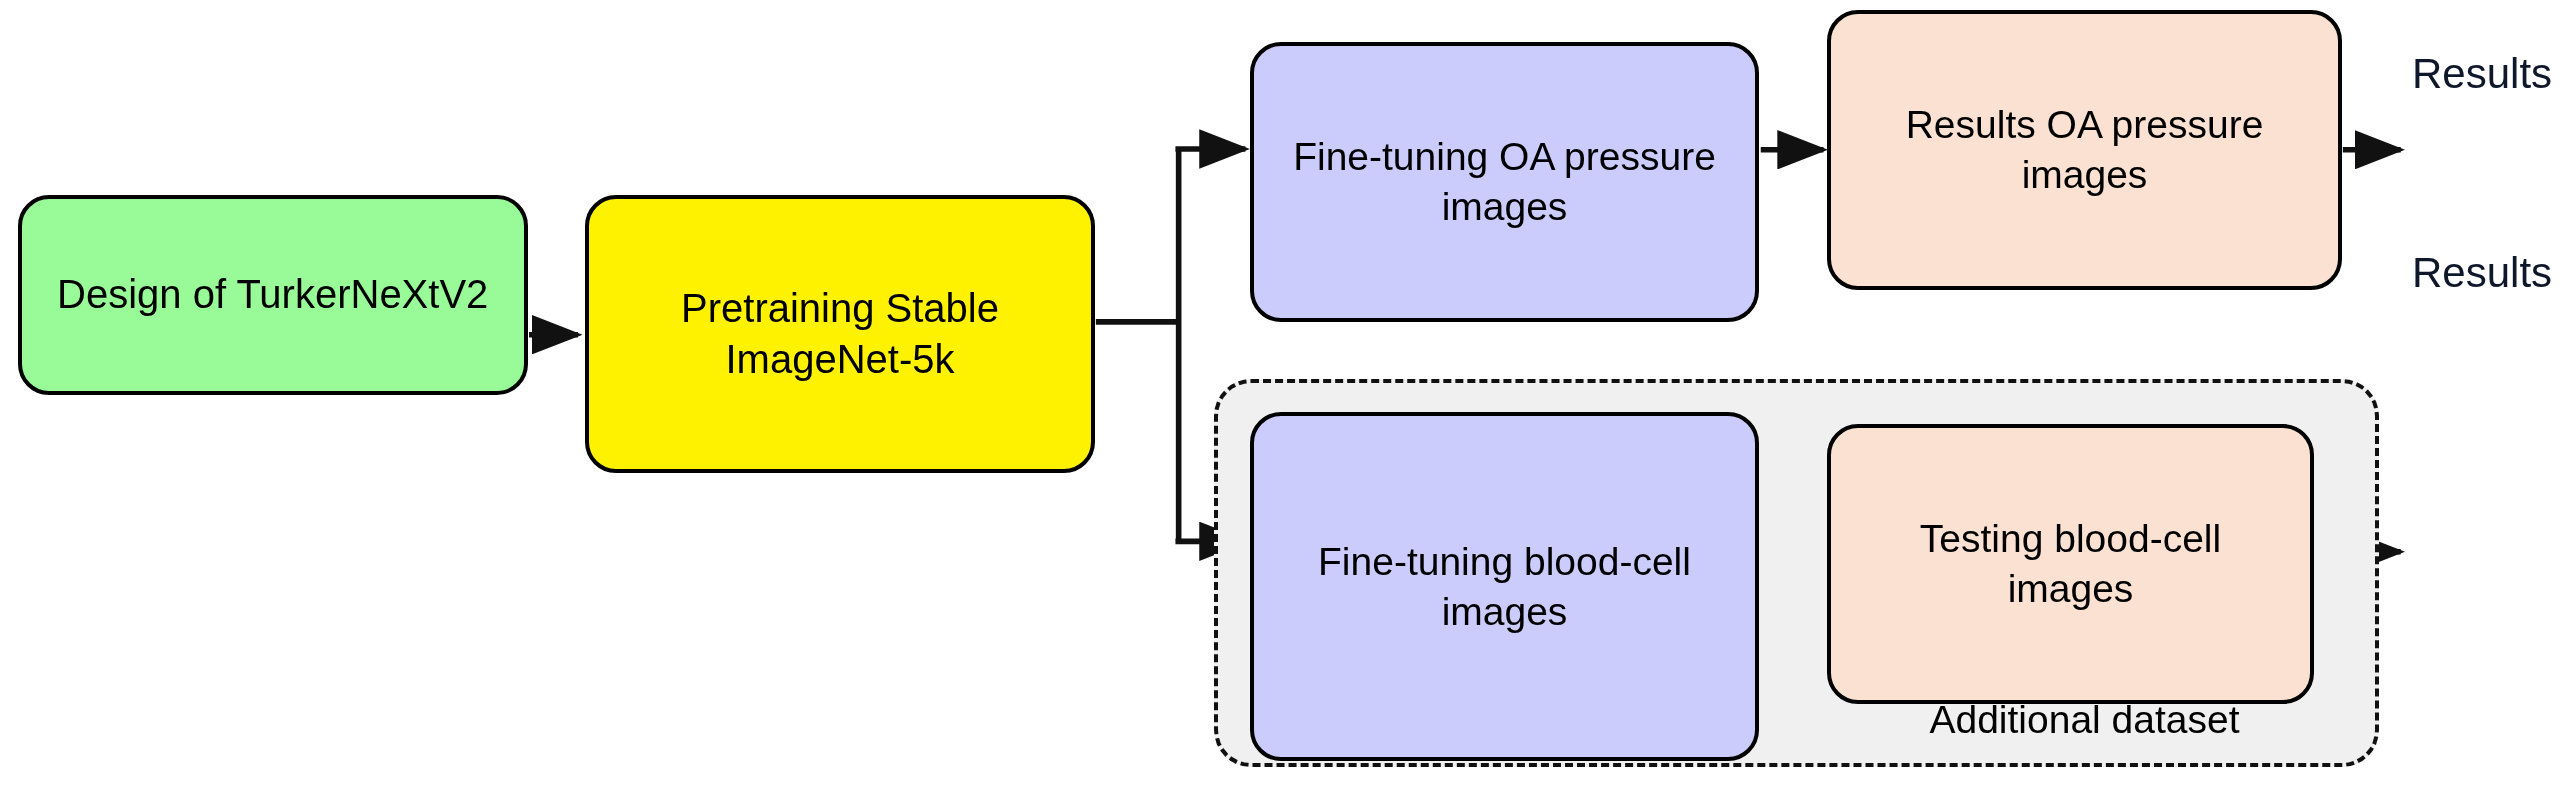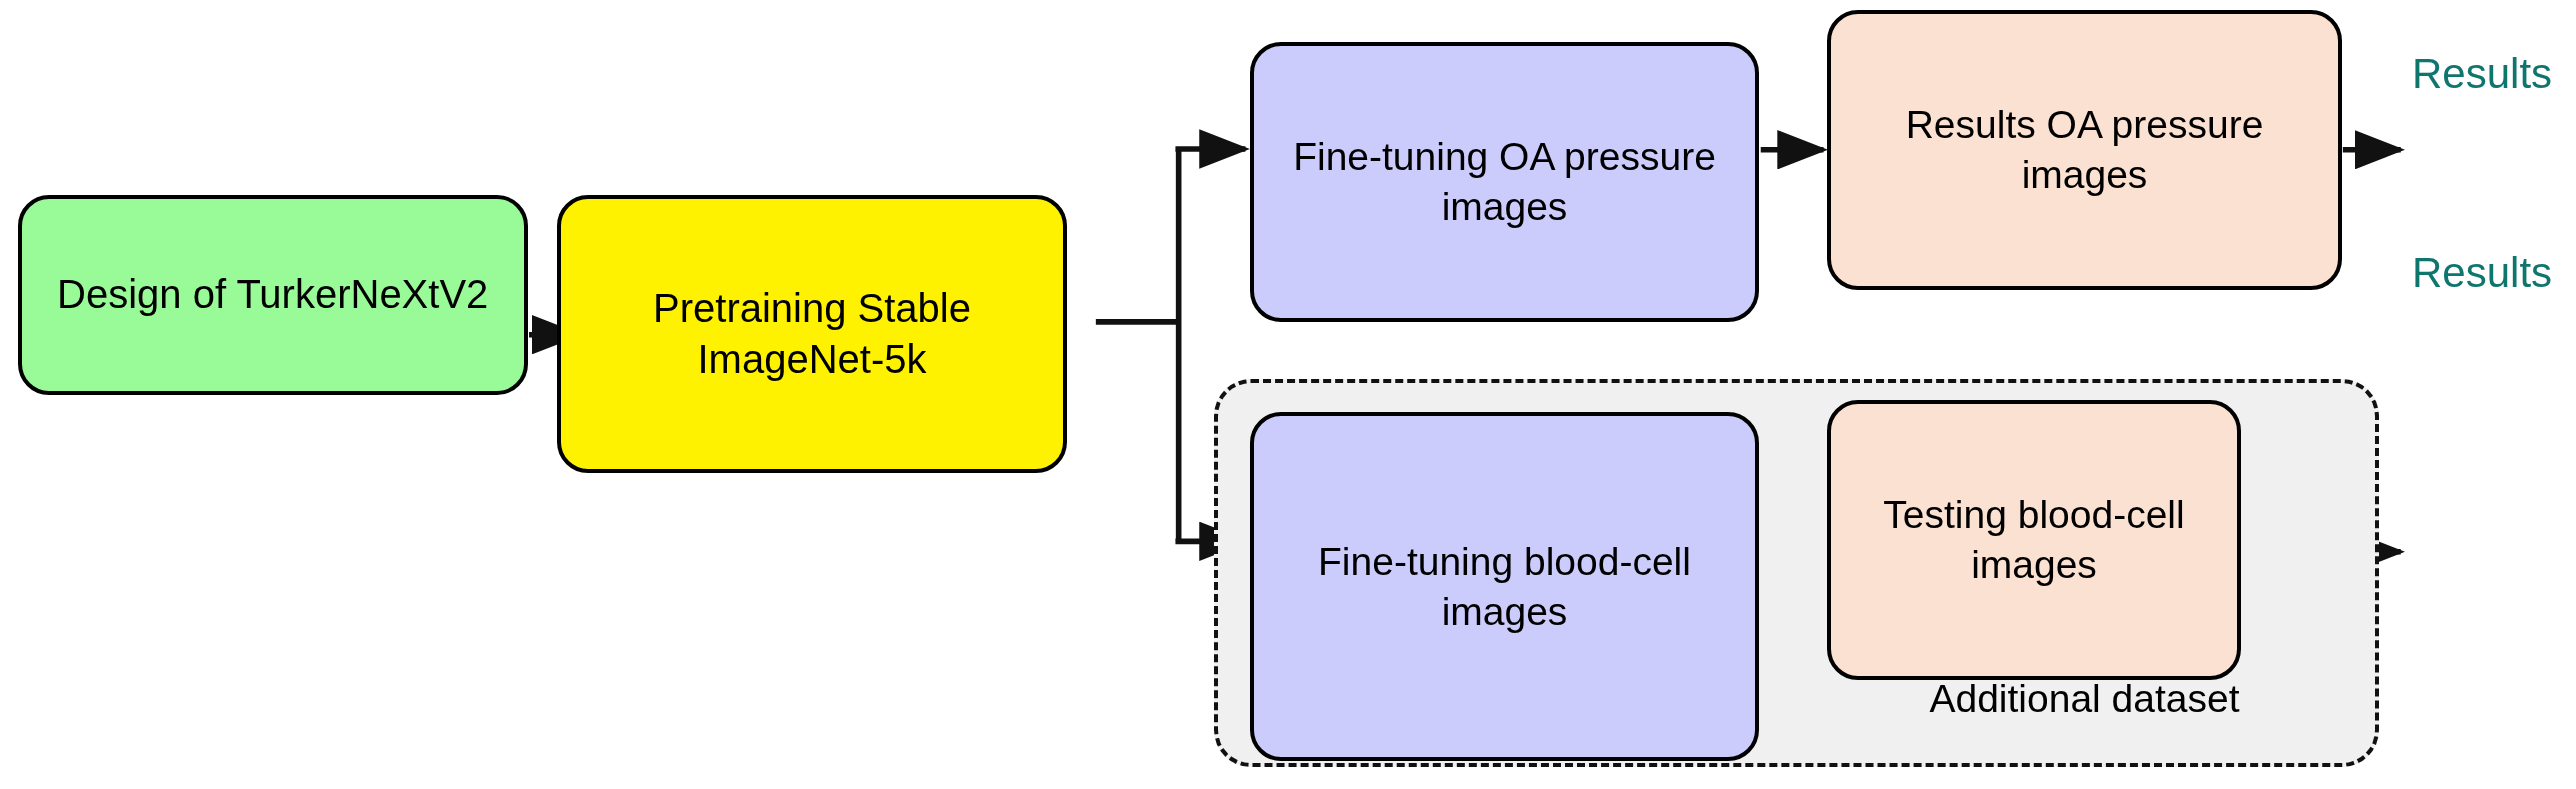--- a/index.html
+++ b/index.html
@@ -47,21 +47,21 @@
   }
   #node-design {
     left: 17.7px;
     top: 195px;
     width: 510px;
     height: 200px;
     background: #98fb98;
     font-size: 40px;
   }
   #node-pretraining {
-    left: 557px;
+    left: 585px;
     top: 195px;
     width: 510px;
     height: 278px;
     background: #fff200;
     font-size: 40px;
   }
   #node-finetune-oa {
     left: 1250px;
     top: 9.6px;
     width: 509px;
@@ -88,53 +88,53 @@
   #node-finetune-blood {
     left: 1250px;
     top: 412px;
     width: 509px;
     height: 349px;
     background: #ccccfc;
     font-size: 39px;
   }
   #node-testing-blood {
     left: 1827px;
-    top: 400px;
-    width: 414px;
+    top: 424px;
+    width: 487px;
     height: 280px;
     background: #fae1d2;
     font-size: 39px;
   }
   #additional-container {
     position: absolute;
     left: 1214px;
     top: 379px;
     width: 1165px;
     height: 388px;
     box-sizing: border-box;
     background: #f0f0f0;
     border: 4.8px dashed #111111;
     border-radius: 37px;
     z-index: 1;
   }
   #additional-label {
     position: absolute;
     left: 1827px;
-    top: 677px;
+    top: 698px;
     width: 515px;
     text-align: center;
     font-size: 39px;
     color: #000000;
     font-family: "Liberation Sans", sans-serif;
     z-index: 4;
   }
   .results-label {
     position: absolute;
     font-size: 42px;
-    color: #0f766e;
+    color: #0f172a;
     font-family: "Liberation Sans", sans-serif;
     white-space: nowrap;
     z-index: 4;
   }
   #results-top {
     left: 2412px;
     top: 50px;
   }
   #results-bottom {
     left: 2412px;

